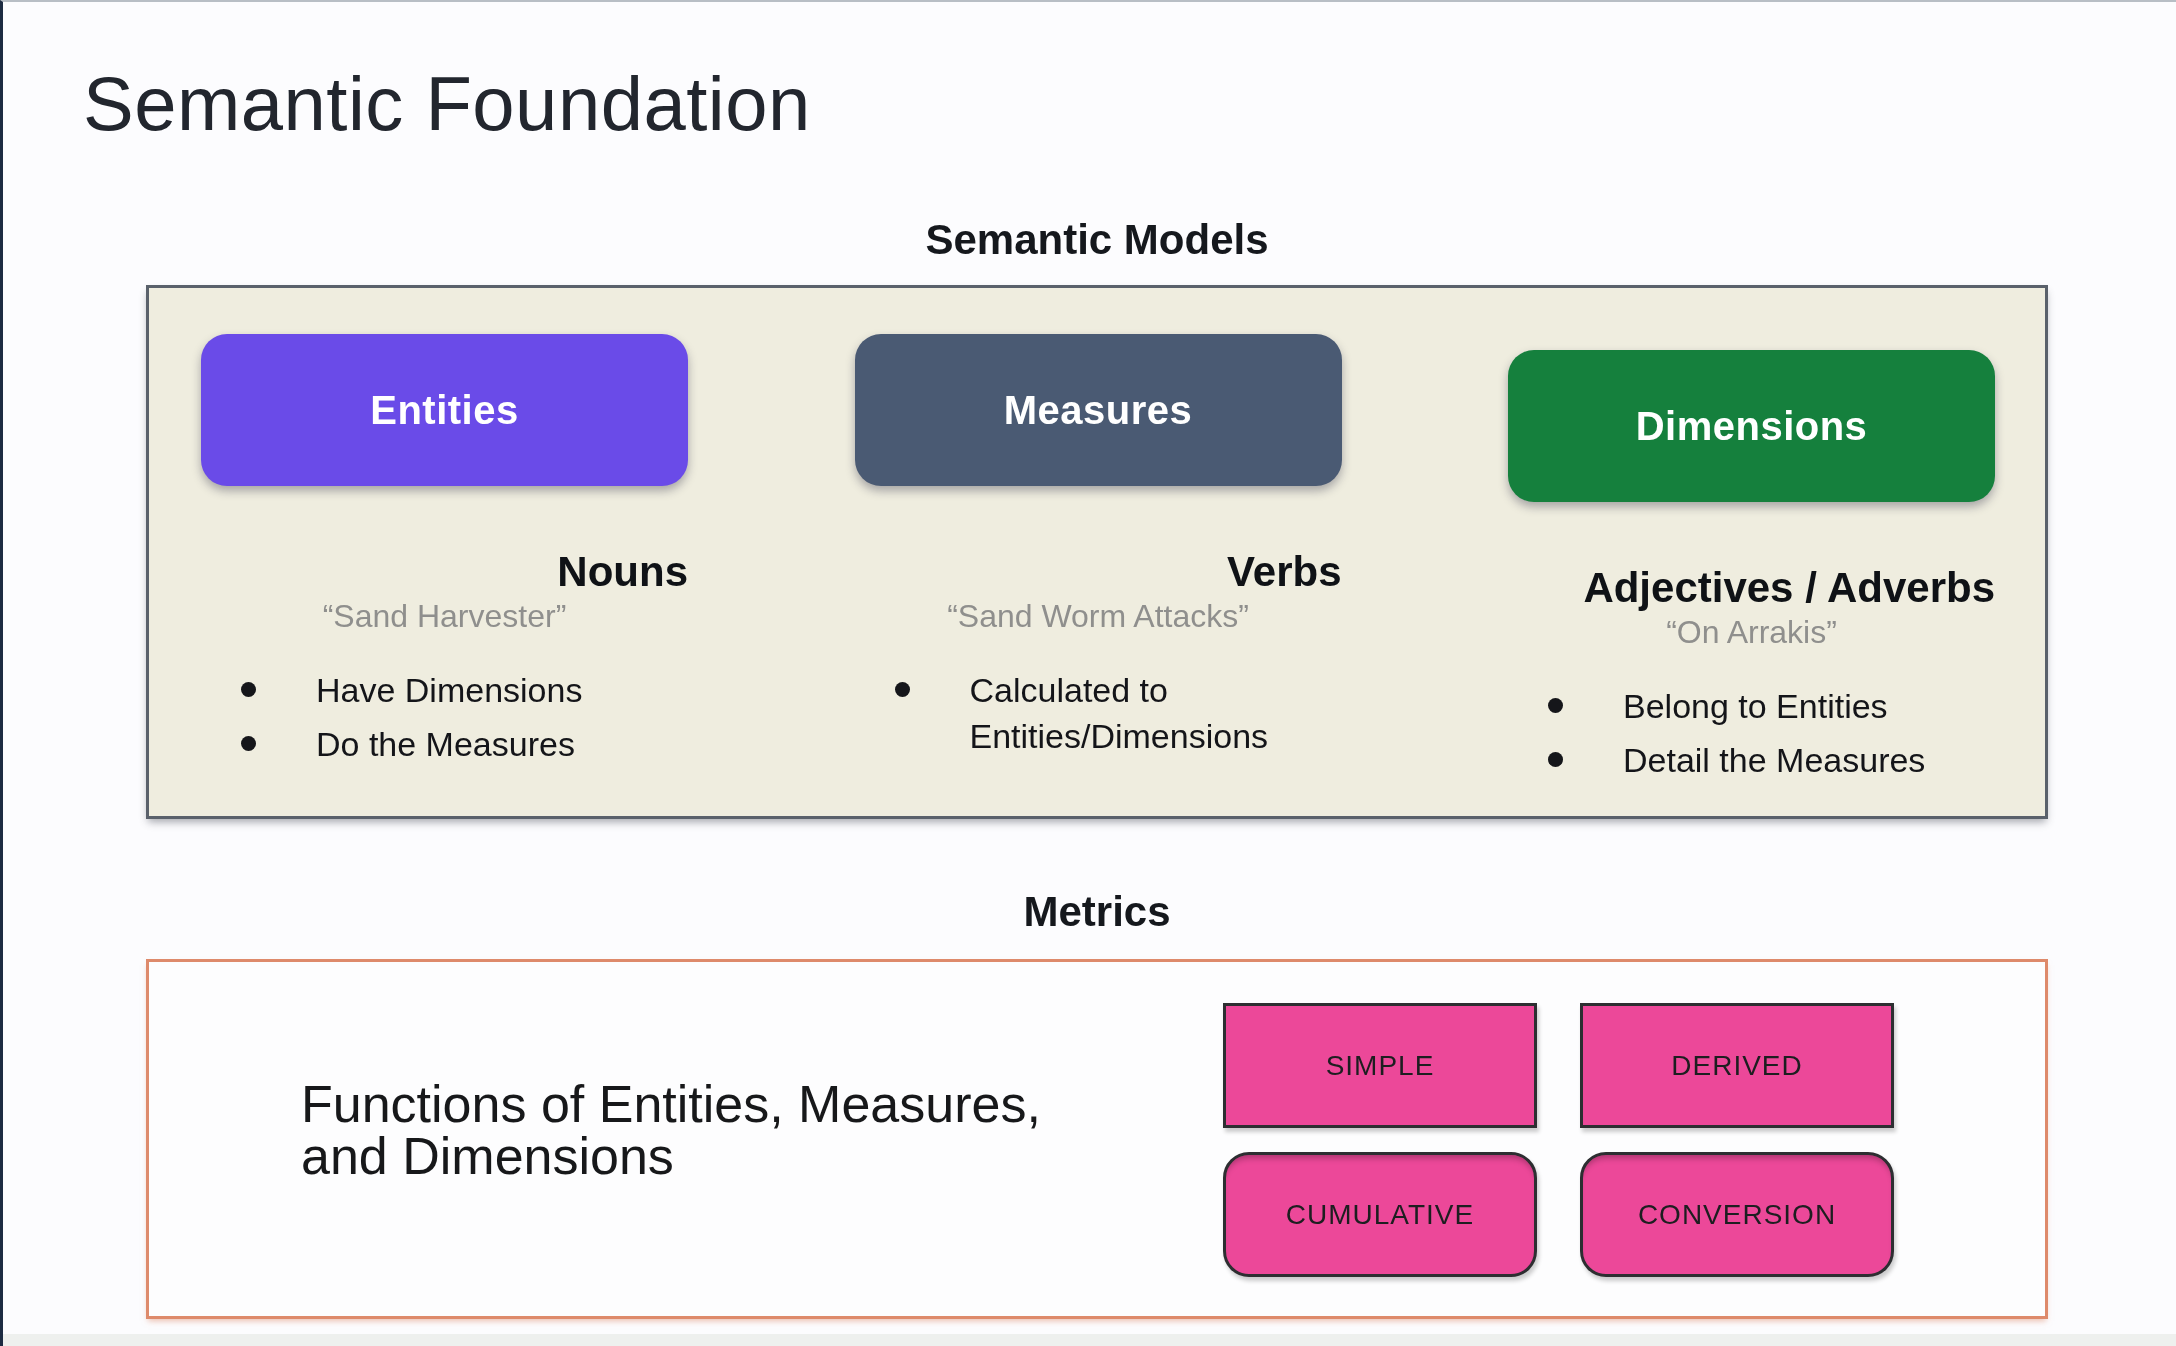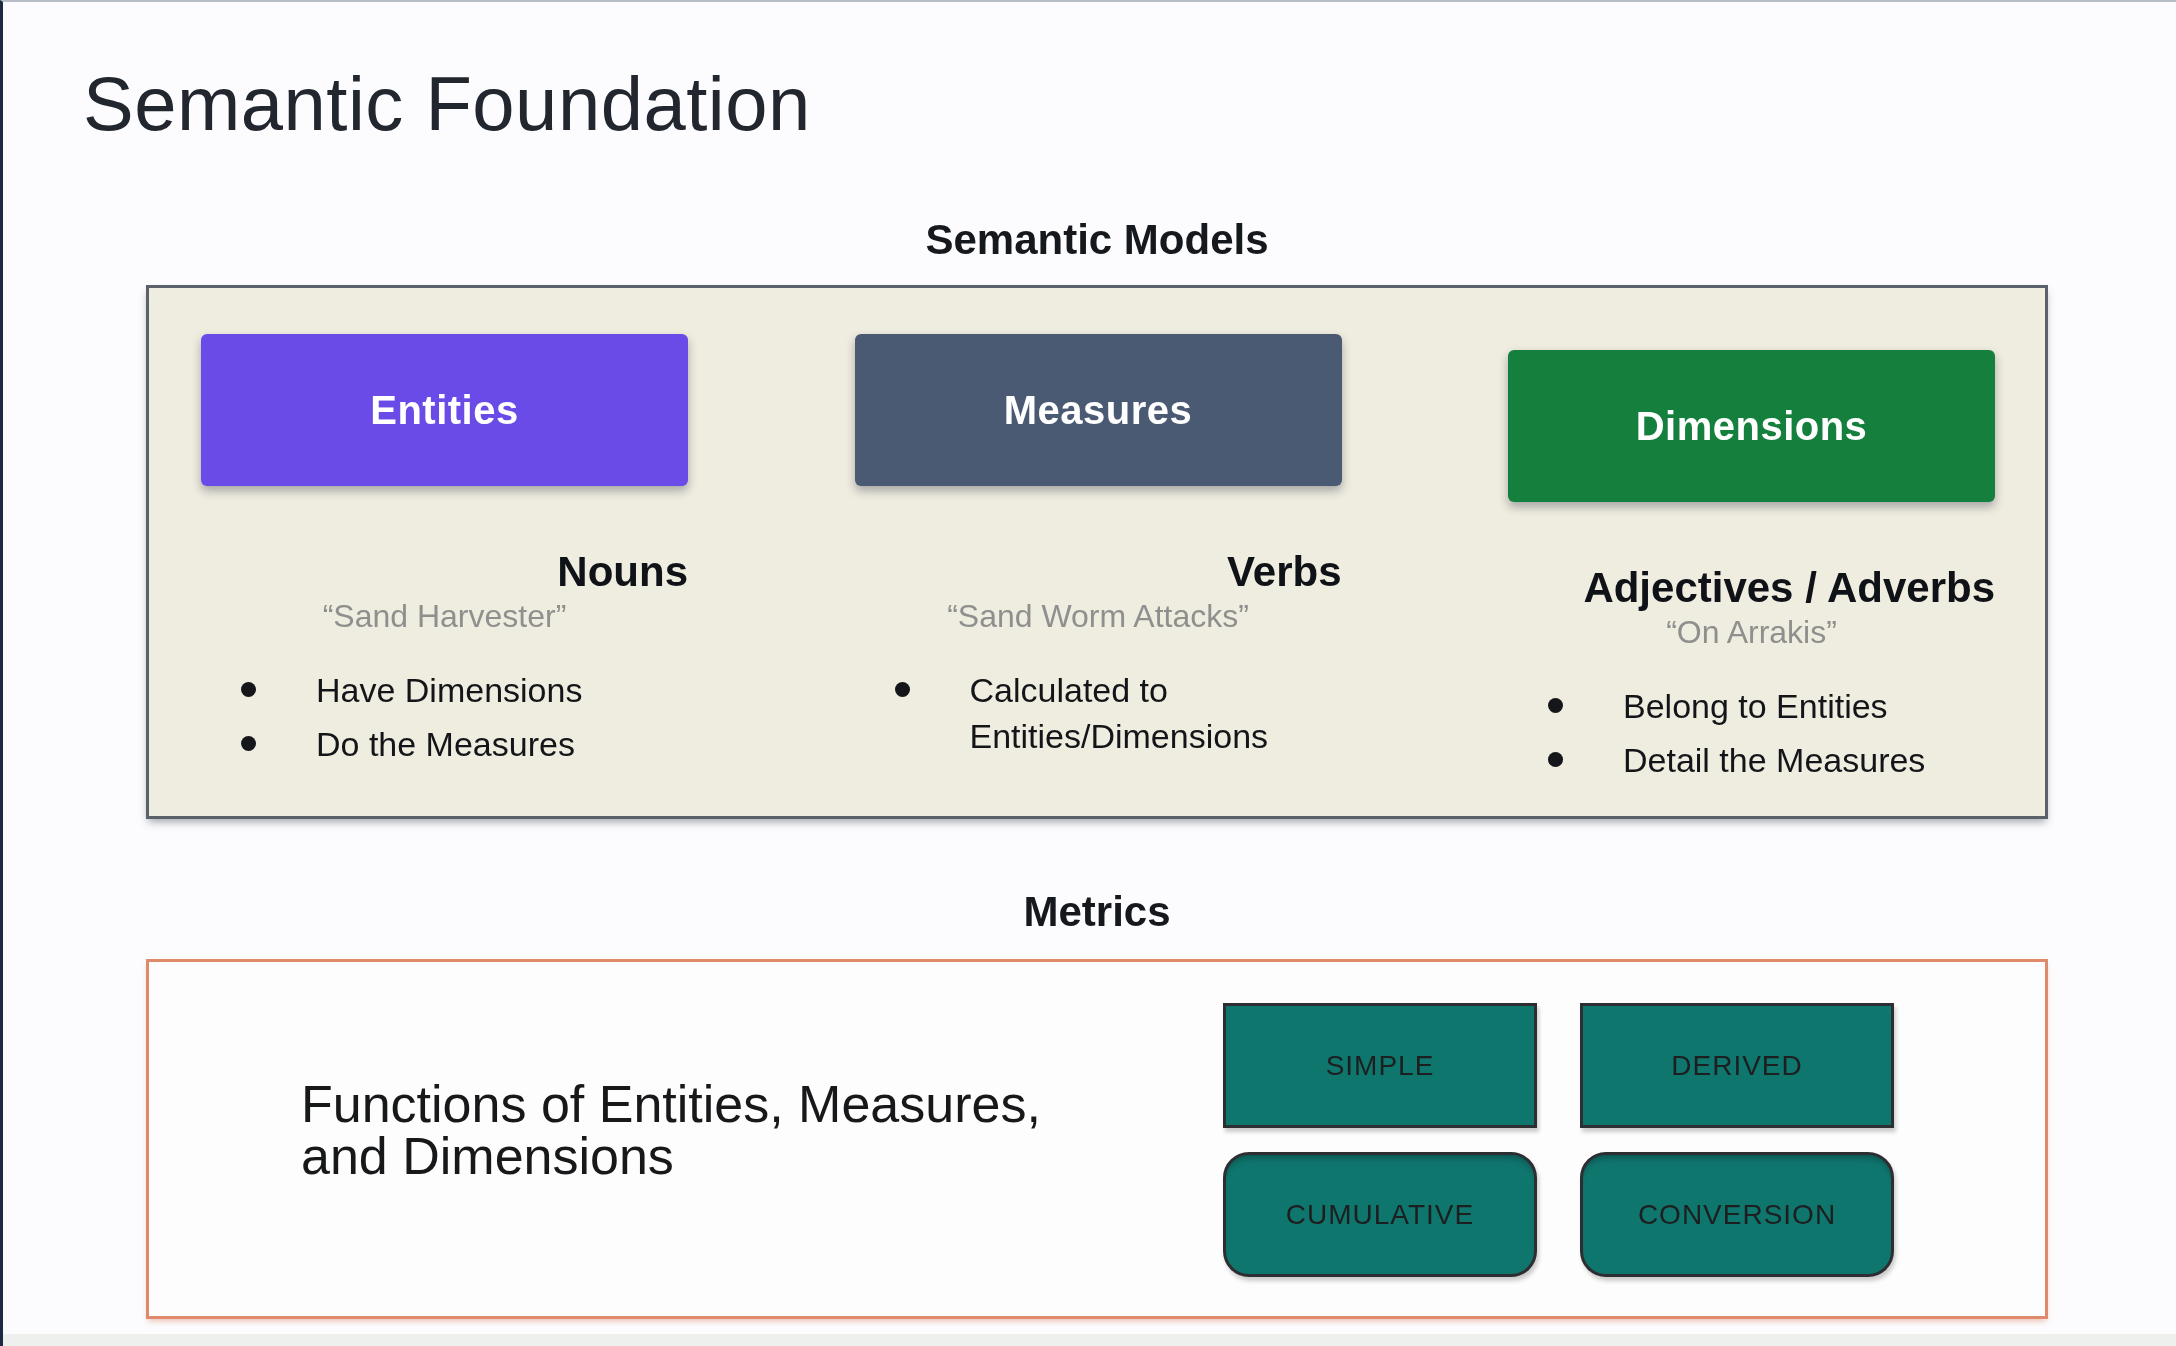--- a/index.html
+++ b/index.html
@@ -35,21 +35,21 @@
     width: 1902px; height: 534px;
     background: #EFEDDF;
     border: 3px solid #5a616b;
     box-sizing: border-box;
     display: flex; justify-content: space-between;
     padding: 46px 50px 0 52px;
     box-shadow: 0 5px 8px -2px rgba(60,65,75,0.45);
   }
   .model-col { width: 487px; }
   .pill {
-    height: 152px; border-radius: 6px;
+    height: 152px; border-radius: 26px;
     display: flex; align-items: center; justify-content: center;
     font-size: 40px; font-weight: 700; color: #ffffff;
     letter-spacing: 0.5px;
     box-shadow: 0 5px 10px rgba(35,35,60,0.35);
   }
   .pill-entities   { background: #6A4BE8; }
   .pill-measures   { background: #4A5A73; }
   .pill-dimensions { background: #15803d; margin-top: 16px; }
 
   .role-heading {
@@ -85,21 +85,21 @@
     white-space: pre-line;
   }
   .metrics-grid {
     position: absolute; left: 1074px; top: 41px;
     display: grid;
     grid-template-columns: 314px 314px;
     grid-auto-rows: 125px;
     column-gap: 43px; row-gap: 24px;
   }
   .metric-box {
-    border: 3px solid #2d2e31; background: #0f766e;
+    border: 3px solid #2d2e31; background: #ec4899;
     box-sizing: border-box;
     display: flex; align-items: center; justify-content: center;
     font-size: 28px; letter-spacing: 1px; color: #1d1e20;
     box-shadow: 2px 4px 4px rgba(0,0,0,0.2);
   }
   .mb-bottom {
     box-shadow: inset 0 7px 6px -4px rgba(0,0,0,0.28), 2px 4px 4px rgba(0,0,0,0.2);
     border-radius: 26px;
   }
   .bottom-strip {

